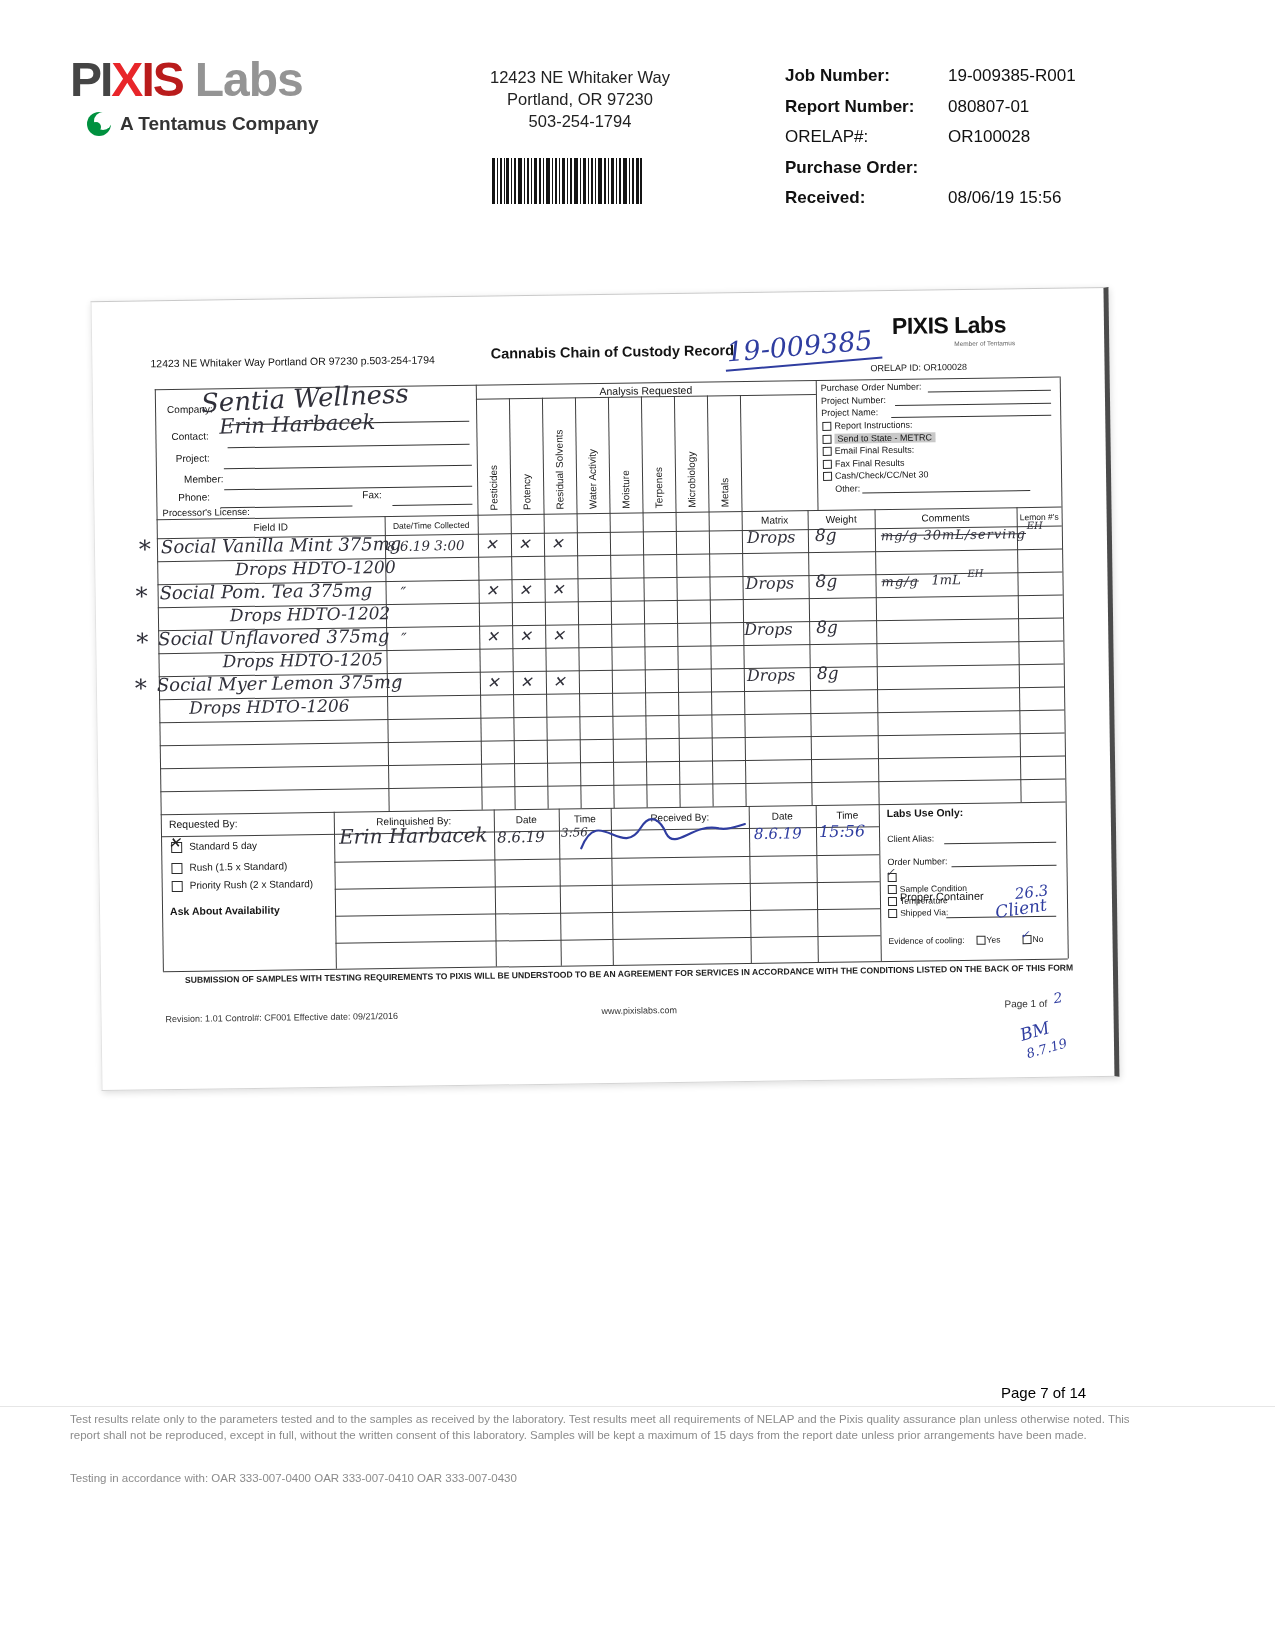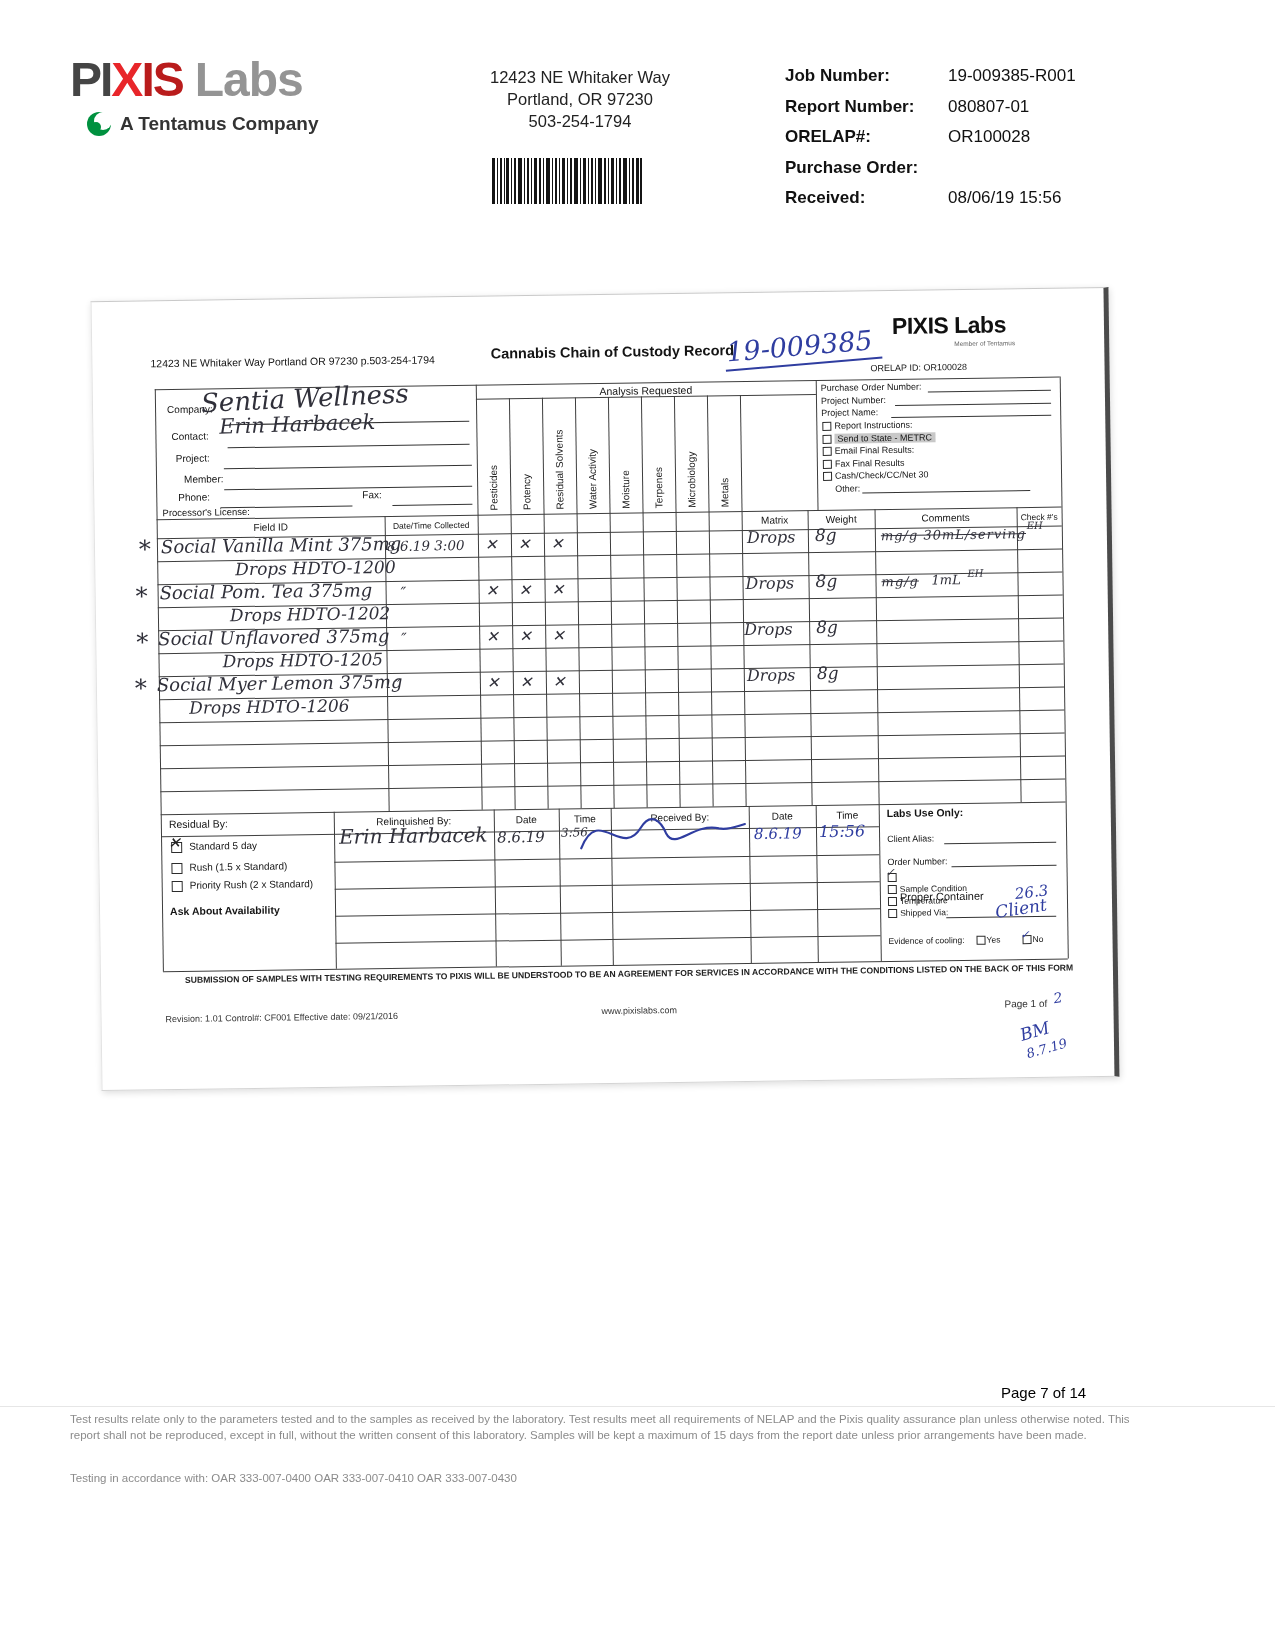--- a/index.html
+++ b/index.html
@@ -44,21 +44,21 @@
     <div>503-254-1794</div>
   </div>
 
   <svg class="abs" style="left:492px;top:158px" width="152" height="46" viewBox="0 0 152 46">
     <path fill="#141414" d="M0 0h3v46h-3zM5 0h1v46h-1zM8 0h2v46h-2zM12 0h1v46h-1zM14 0h3v46h-3zM19 0h1v46h-1zM22 0h2v46h-2zM26 0h4v46h-4zM32 0h1v46h-1zM35 0h2v46h-2zM39 0h1v46h-1zM42 0h3v46h-3zM47 0h2v46h-2zM51 0h1v46h-1zM54 0h4v46h-4zM60 0h1v46h-1zM63 0h2v46h-2zM67 0h1v46h-1zM70 0h3v46h-3zM75 0h1v46h-1zM78 0h2v46h-2zM82 0h4v46h-4zM88 0h1v46h-1zM91 0h3v46h-3zM96 0h1v46h-1zM99 0h2v46h-2zM103 0h1v46h-1zM106 0h4v46h-4zM112 0h2v46h-2zM116 0h1v46h-1zM119 0h3v46h-3zM124 0h1v46h-1zM127 0h2v46h-2zM131 0h4v46h-4zM137 0h1v46h-1zM140 0h2v46h-2zM144 0h3v46h-3zM148 0h2v46h-2z"></path>
   </svg>
 
   <div class="abs" style="left:785px;top:66px;width:430px;font-size:17px;color:#111">
     <div style="position:relative;height:30.5px"><span style="font-weight:bold">Job Number:</span><span style="position:absolute;left:163px">19-009385-R001</span></div>
     <div style="position:relative;height:30.5px"><span style="font-weight:bold">Report Number:</span><span style="position:absolute;left:163px">080807-01</span></div>
-    <div style="position:relative;height:30.5px"><span style="font-weight:bold">ORELAP#:</span><span style="position:absolute;left:163px">OR100028</span></div>
+    <div style="position:relative;height:30.5px"><span style="font-weight:normal">ORELAP#:</span><span style="position:absolute;left:163px">OR100028</span></div>
     <div style="position:relative;height:30.5px"><span style="font-weight:bold">Purchase Order:</span><span style="position:absolute;left:163px"></span></div>
     <div style="position:relative;height:30.5px"><span style="font-weight:bold">Received:</span><span style="position:absolute;left:163px">08/06/19  15:56</span></div>
   </div>
 
 
   <div id="scan">
 
     <div class="t" style="left:58px;top:56px;font-size:10.5px">12423 NE Whitaker Way Portland OR 97230 p.503-254-1794</div>
     <div class="t c" style="left:355px;top:49px;width:330px;font-weight:bold;font-size:14.5px">Cannabis Chain of Custody Record</div>
     <div class="t hand blue" style="left:632px;top:38px;font-size:27px;transform:rotate(-4deg);border-bottom:2px solid #2f3da0;padding:0 8px 2px 2px">19-009385</div>
@@ -155,21 +155,21 @@
     <div class="cb" style="left:729px;top:180px"></div>
     <div class="t" style="left:741px;top:179px;font-size:9px">Cash/Check/CC/Net 30</div>
     <div class="t" style="left:741px;top:191.5px;font-size:9px">Other:</div>
     <div class="ul" style="left:768px;top:201px;width:168px"></div>
 
     <div class="t c" style="left:62px;top:222px;width:228px;font-size:10px">Field ID</div>
     <div class="t c" style="left:290px;top:223px;width:93px;font-size:8.5px">Date/Time Collected</div>
     <div class="t c" style="left:647px;top:222px;width:66px;font-size:10px">Matrix</div>
     <div class="t c" style="left:713px;top:222px;width:67px;font-size:10px">Weight</div>
     <div class="t c" style="left:780px;top:222px;width:142px;font-size:10px">Comments</div>
-    <div class="t c" style="left:922px;top:223px;width:45px;font-size:8.5px">Check #'s</div>
+    <div class="t c" style="left:922px;top:223px;width:45px;font-size:8.5px">Lemon #'s</div>
 
     <div class="t hand" style="left:44px;top:234px;font-size:24px">*</div>
     <div class="t hand" style="left:66px;top:235px;font-size:18px">Social Vanilla Mint 375mg</div>
     <div class="t hand" style="left:140px;top:259px;font-size:17px">Drops HDTO-1200</div>
     <div class="t hand" style="left:292px;top:240px;font-size:13.5px">8.6.19 3:00</div>
     <div class="t hand" style="left:390px;top:239px;font-size:15px">✕</div>
     <div class="t hand" style="left:423px;top:239px;font-size:15px">✕</div>
     <div class="t hand" style="left:456px;top:239px;font-size:15px">✕</div>
     <div class="t hand" style="left:652px;top:235px;font-size:16px">Drops</div>
     <div class="t hand" style="left:720px;top:233px;font-size:17px">8g</div>
@@ -202,21 +202,21 @@
     <div class="t hand" style="left:38px;top:373px;font-size:24px">*</div>
     <div class="t hand" style="left:60px;top:373px;font-size:18px">Social Myer Lemon 375mg</div>
     <div class="t hand" style="left:92px;top:397px;font-size:17px">Drops HDTO-1206</div>
     <div class="t hand" style="left:298px;top:378px;font-size:15px">″</div>
     <div class="t hand" style="left:390px;top:377px;font-size:15px">✕</div>
     <div class="t hand" style="left:423px;top:377px;font-size:15px">✕</div>
     <div class="t hand" style="left:456px;top:377px;font-size:15px">✕</div>
     <div class="t hand" style="left:650px;top:373px;font-size:16px">Drops</div>
     <div class="t hand" style="left:720px;top:371px;font-size:17px">8g</div>
 
-    <div class="t" style="left:70px;top:517px;font-size:10.5px">Residual By:</div>
+    <div class="t" style="left:70px;top:517px;font-size:10.5px">Requested By:</div>
     <div class="t c" style="left:235px;top:518px;width:160px;font-size:10px">Relinquished By:</div>
     <div class="t c" style="left:395px;top:518px;width:65px;font-size:10px">Date</div>
     <div class="t c" style="left:460px;top:518px;width:52px;font-size:10px">Time</div>
     <div class="t c" style="left:512px;top:518px;width:138px;font-size:10px">Received By:</div>
     <div class="t c" style="left:650px;top:518px;width:67px;font-size:10px">Date</div>
     <div class="t c" style="left:717px;top:518px;width:63px;font-size:10px">Time</div>
 
     <div class="cb2" style="left:72px;top:541px"></div>
     <div class="t hand" style="left:69px;top:533px;font-size:15px;color:#222">✕</div>
     <div class="t" style="left:90px;top:540px;font-size:10px">Standard 5 day</div>

